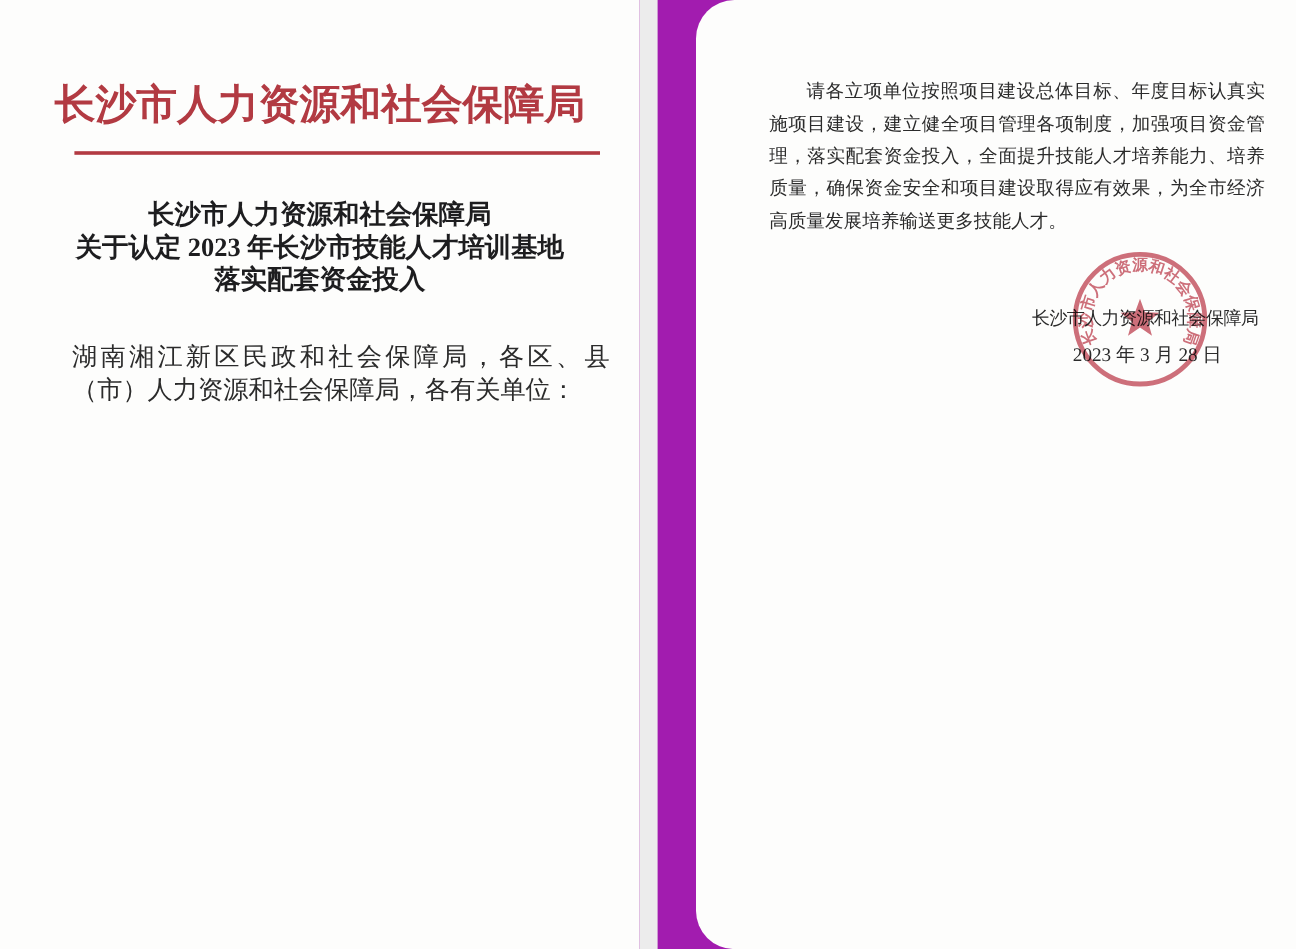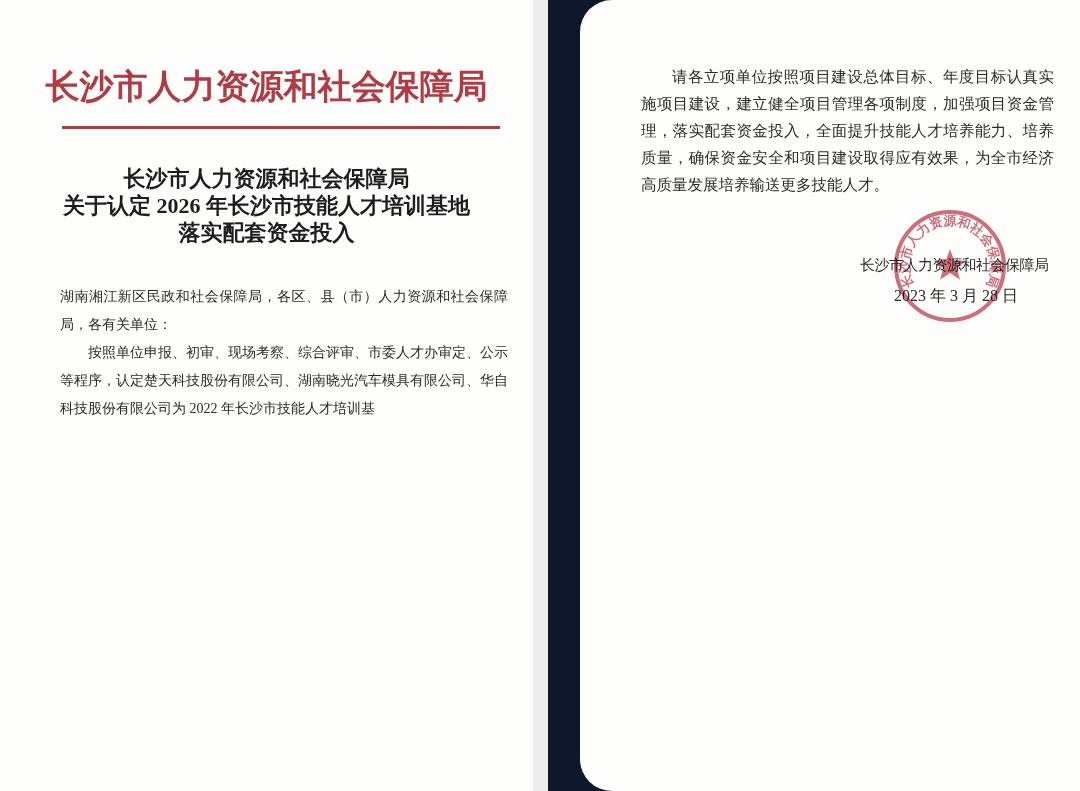--- a/index.html
+++ b/index.html
@@ -5,21 +5,21 @@
   html, body {
     margin: 0; padding: 0;
     width: 1080px; height: 791px;
     overflow: hidden;
     background: #f4f4f4;
     font-family: "Liberation Serif", "DejaVu Serif", serif;
   }
   .stage {
     position: relative;
     width: 1080px; height: 791px;
-    background: #0f172a;
+    background: #a21caf;
   }
   .page {
     position: absolute; top: 0;
     height: 791px;
     background: #fdfdfc;
   }
   .page-left  { left: 0;   width: 533px; }
   .page-right { left: 580px; width: 624px; border-radius: 32px; }
   .page-gap {
     position: absolute; top: 0; left: 533px;
@@ -47,21 +47,21 @@
     line-height: 27px;
     color: #1d1d1f;
   }
   .body-block {
     position: absolute;
     color: #2b2b2b;
     text-align: justify;
   }
   .body-left {
     top: 283px; left: 60px; width: 448px;
-    font-size: 14px; line-height: 28px;
+    font-size: 21px; line-height: 28px;
   }
   .body-right {
     top: 63px; left: 61px; width: 413px;
     font-size: 15.5px; line-height: 27px;
   }
   .body-block p { margin: 0; }
   .body-block p.indent { text-indent: 2em; }
   
   .signature-org {
     position: absolute; top: 256px; left: 280px;
@@ -94,27 +94,26 @@
 <body>
 
 <div class="stage">
 
   <div class="page page-left">
     <div class="letterhead">长沙市人力资源和社会保障局</div>
     <div class="letterhead-rule"></div>
 
     <div class="doc-title">
       <div>长沙市人力资源和社会保障局</div>
-      <div>关于认定 2026 年长沙市技能人才培训基地</div>
+      <div>关于认定 2023 年长沙市技能人才培训基地</div>
       <div>落实配套资金投入</div>
     </div>
 
     <div class="body-block body-left">
       <p>湖南湘江新区民政和社会保障局，各区、县（市）人力资源和社会保障局，各有关单位：</p>
-      <p class="indent">按照单位申报、初审、现场考察、综合评审、市委人才办审定、公示等程序，认定楚天科技股份有限公司、湖南晓光汽车模具有限公司、华自科技股份有限公司为 2022 年长沙市技能人才培训基</p>
     </div>
   </div>
 
   <div class="page-gap"></div>
 
   <div class="page page-right">
     <div class="body-block body-right">
       <p class="indent">请各立项单位按照项目建设总体目标、年度目标认真实施项目建设，建立健全项目管理各项制度，加强项目资金管理，落实配套资金投入，全面提升技能人才培养能力、培养质量，确保资金安全和项目建设取得应有效果，为全市经济高质量发展培养输送更多技能人才。</p>
     </div>
 

